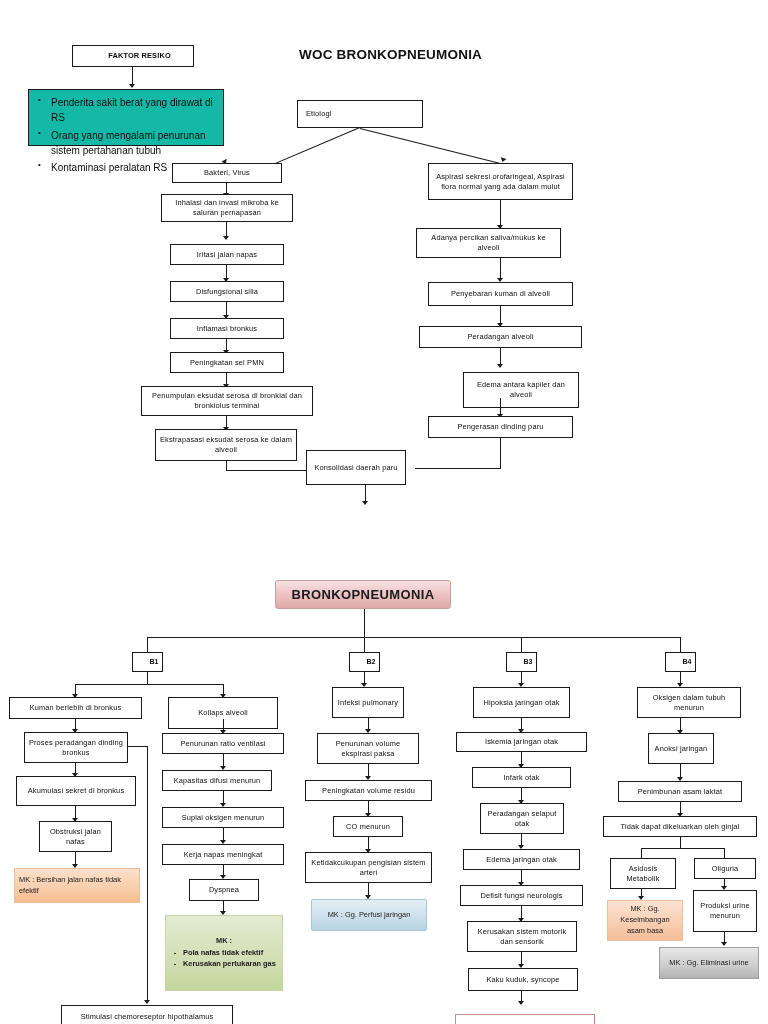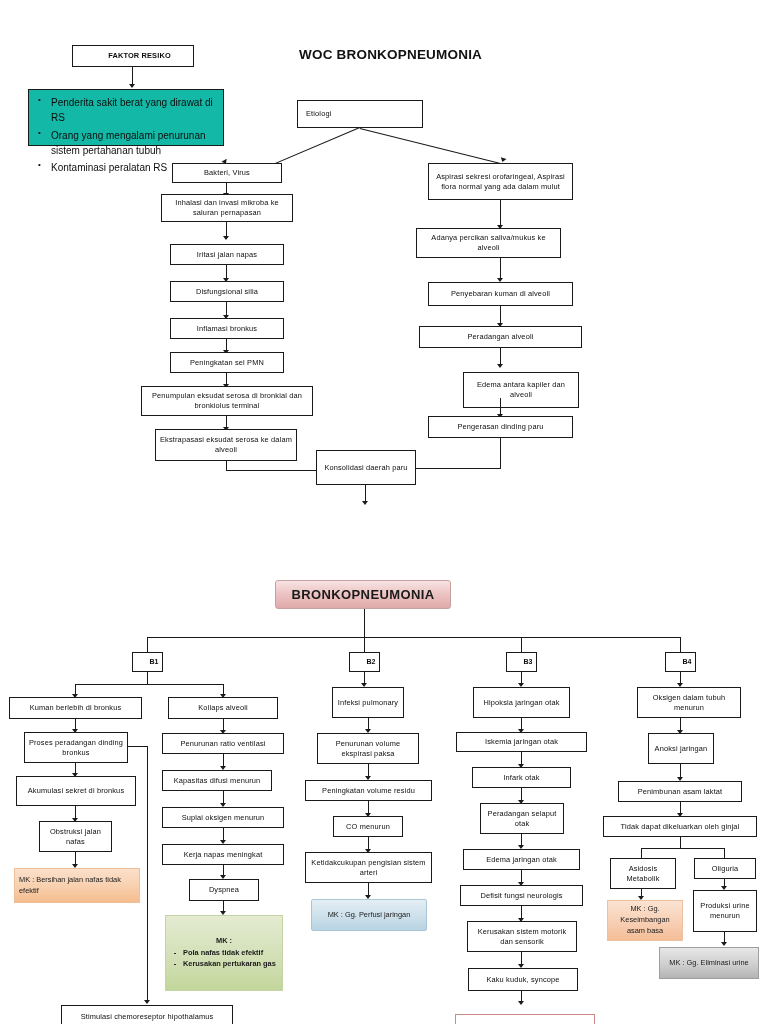--- a/index.html
+++ b/index.html
@@ -205,21 +205,21 @@
 
   <div class="node" style="left:443px; top:372px; width:116px; height:36px;margin-left:20px;">Edema antara kapiler dan alveoli</div>
   <div class="ln v" style="left:500px; top:398px; height:18px;"></div>
   <div class="arw" style="left:497px; top:414px;"></div>
 
   <div class="node" style="left:428px; top:416px; width:145px; height:22px;">Pengerasan dinding paru</div>
 
   <div class="ln v" style="left:500px; top:438px; height:30px;"></div>
   <div class="ln h" style="left:415px; top:468px; width:86px;"></div>
 
-  <div class="node" style="left:316px; top:450px; width:100px; height:35px;">Konsolidasi daerah paru</div>
+  <div class="node" style="left:306px; top:450px; width:100px; height:35px;">Konsolidasi daerah paru</div>
   <div class="ln v" style="left:365px; top:485px; height:18px;"></div>
   <div class="arw" style="left:362px; top:501px;"></div>
 
   <div class="banner" style="left:275px; top:580px; width:176px; height:29px;">BRONKOPNEUMONIA</div>
 
   <div class="ln v" style="left:364px; top:609px; height:28px;"></div>
   <div class="ln h" style="left:147px; top:637px; width:533px;"></div>
   <div class="ln v" style="left:147px; top:637px; height:15px;"></div>
   <div class="ln v" style="left:364px; top:637px; height:15px;"></div>
   <div class="ln v" style="left:521px; top:637px; height:15px;"></div>
@@ -252,21 +252,21 @@
   <div class="node" style="left:39px; top:821px; width:73px; height:31px;">Obstruksi jalan nafas</div>
   <div class="ln v" style="left:75px; top:852px; height:14px;"></div>
   <div class="arw" style="left:72px; top:864px;"></div>
 
   <div class="mk mk-orange" style="left:14px; top:868px; width:126px; height:35px;">MK : Bersihan jalan nafas tidak efektif</div>
 
   <div class="ln h" style="left:128px; top:746px; width:19px;"></div>
   <div class="ln v" style="left:147px; top:746px; height:256px;"></div>
   <div class="arw" style="left:144px; top:1000px;"></div>
 
-  <div class="node" style="left:168px; top:697px; width:110px; height:22px;">Kollaps alveoli</div>
+  <div class="node" style="left:168px; top:697px; width:110px; height:32px;">Kollaps alveoli</div>
   <div class="ln v" style="left:223px; top:719px; height:13px;"></div>
   <div class="arw" style="left:220px; top:730px;"></div>
 
   <div class="node" style="left:162px; top:733px; width:122px; height:21px;">Penurunan ratio ventilasi</div>
   <div class="ln v" style="left:223px; top:754px; height:14px;"></div>
   <div class="arw" style="left:220px; top:766px;"></div>
 
   <div class="node" style="left:162px; top:770px; width:110px; height:21px;">Kapasitas difusi menurun</div>
   <div class="ln v" style="left:223px; top:791px; height:14px;"></div>
   <div class="arw" style="left:220px; top:803px;"></div>

